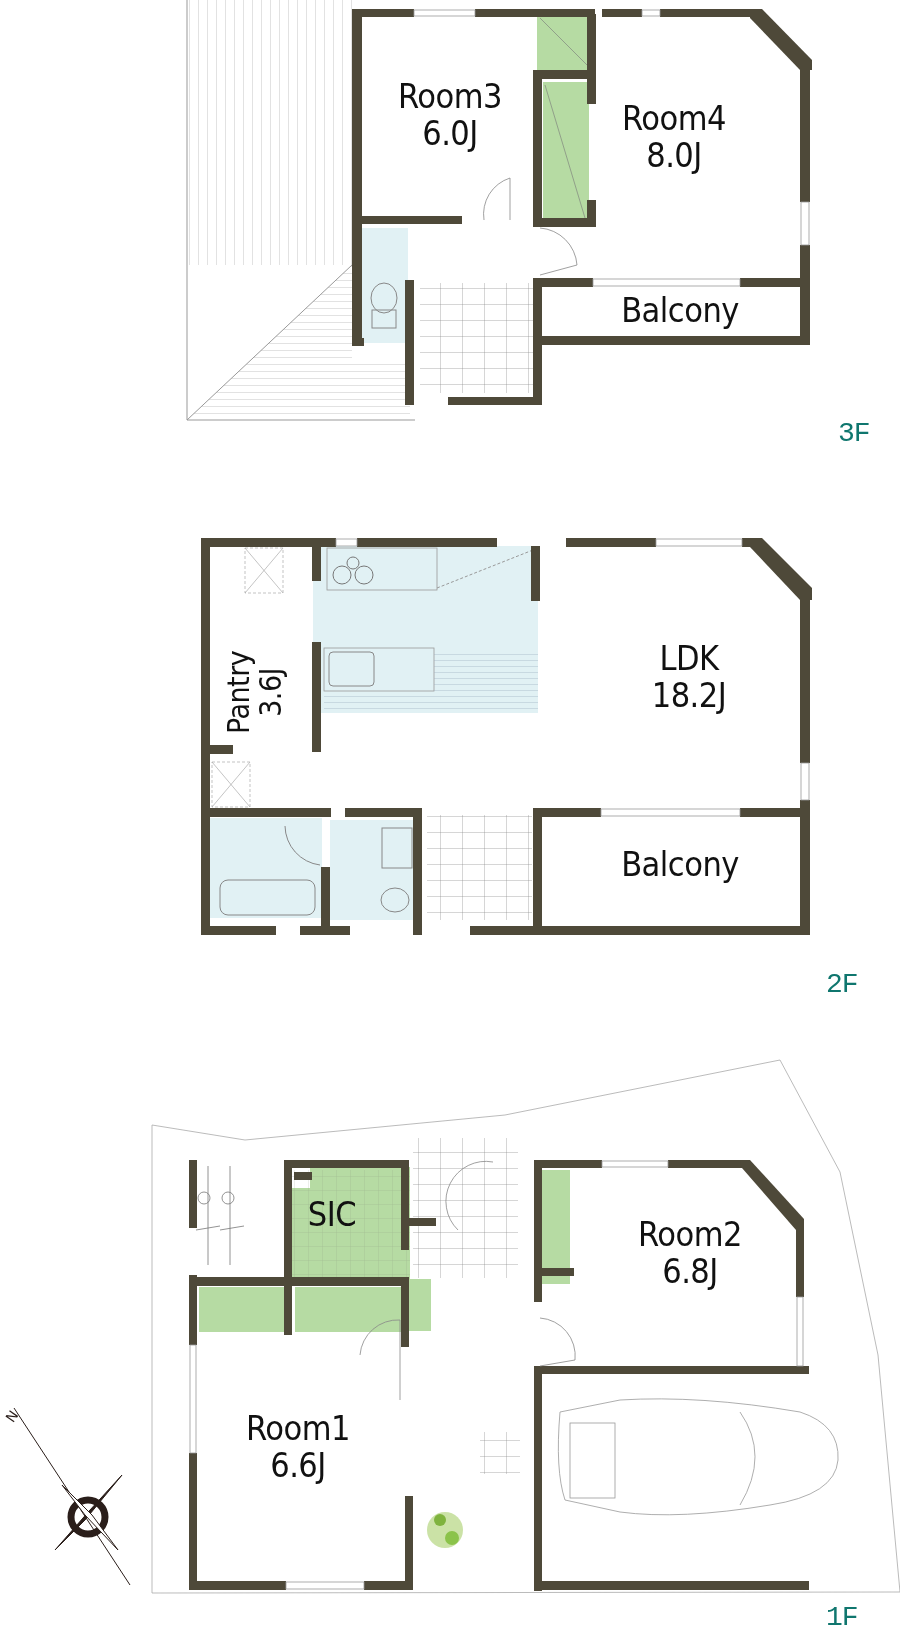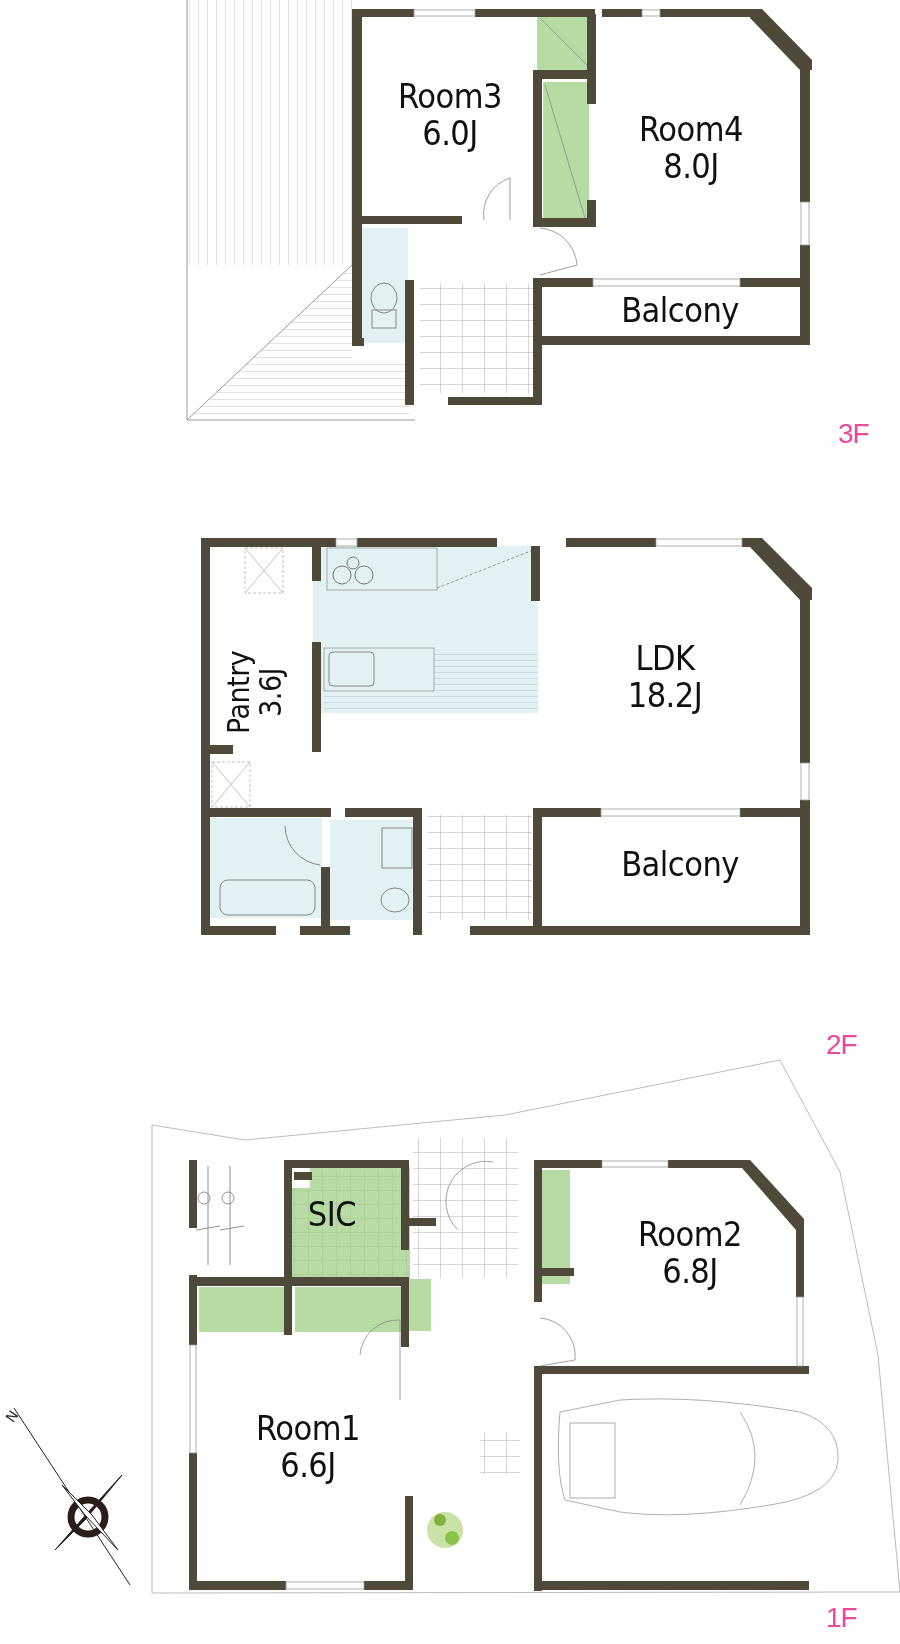--- a/index.html
+++ b/index.html
@@ -2,21 +2,21 @@
 <html><head>
 <meta charset="utf-8">
 <style>
   html, body { margin:0; padding:0; background:#ffffff; }
   body { width:900px; height:1644px; position:relative; overflow:hidden;
          font-family:"Liberation Sans", "DejaVu Sans", sans-serif; }
   svg.plan { position:absolute; left:0; top:0; }
   .lbl { position:absolute; text-align:center; color:#111; line-height:1.08;
          font-family:"DejaVu Sans Condensed","DejaVu Sans", sans-serif; font-size:34px; letter-spacing:-0.5px; }
   .lbl span { display:block; }
-  .floor { position:absolute; font-size:28px; color:#ec4899; font-family:Liberation Sans, sans-serif; letter-spacing:-1px; }
+  .floor { position:absolute; font-size:28px; color:#0f766e; font-family:Liberation Mono, monospace; letter-spacing:-1px; }
   .rot { transform:rotate(-90deg); transform-origin:center center; }
 </style>
 </head>
 <body>
 
 <svg class="plan" width="900" height="1644" viewBox="0 0 900 1644">
   <defs>
     <pattern id="stairs" width="22" height="16" patternUnits="userSpaceOnUse">
       <path d="M0 0H22M0 0V16" stroke="#888" stroke-width="0.7" fill="none"></path>
     </pattern>
@@ -231,46 +231,46 @@
       <polygon points="62,1485 92,1515 118,1550 85,1515" fill="#fff" stroke-width="1"></polygon>
       <text x="8" y="1422" font-size="14" fill="#2a1e1a" stroke="none" transform="rotate(-55 12 1418)" font-family="DejaVu Sans, sans-serif">N</text>
     </g>
   </g>
 </svg>
 
 <div class="lbl" style="left:385px;top:78px;width:130px;">
   <span>Room3</span>
   <span>6.0J</span>
 </div>
-<div class="lbl" style="left:611px;top:100px;width:160px;margin-top:11px;">
+<div class="lbl" style="left:594px;top:100px;width:160px;">
   <span>Room4</span>
   <span>8.0J</span>
 </div>
 <div class="lbl" style="left:555px;top:292px;width:250px;">
   <span>Balcony</span>
 </div>
 <div class="floor" style="left:838px;top:418px;">3F</div>
 
 <div class="lbl rot" style="left:200px;top:660px;width:110px;font-size:30px;">
   <span>Pantry</span>
   <span>3.6J</span>
 </div>
-<div class="lbl" style="left:590px;top:640px;width:150px;">
+<div class="lbl" style="left:614px;top:640px;width:150px;">
   <span>LDK</span>
   <span>18.2J</span>
 </div>
 <div class="lbl" style="left:555px;top:846px;width:250px;">
   <span>Balcony</span>
 </div>
-<div class="floor" style="left:826px;top:1029px;">2F</div>
+<div class="floor" style="left:826px;top:969px;">2F</div>
 
 <div class="lbl" style="left:287px;top:1196px;width:90px;">
   <span>SIC</span>
 </div>
 <div class="lbl" style="left:610px;top:1216px;width:160px;">
   <span>Room2</span>
   <span>6.8J</span>
 </div>
-<div class="lbl" style="left:228px;top:1410px;width:160px;">
+<div class="lbl" style="left:218px;top:1410px;width:160px;">
   <span>Room1</span>
   <span>6.6J</span>
 </div>
 <div class="floor" style="left:826px;top:1602px;">1F</div>
 
 </body></html>

